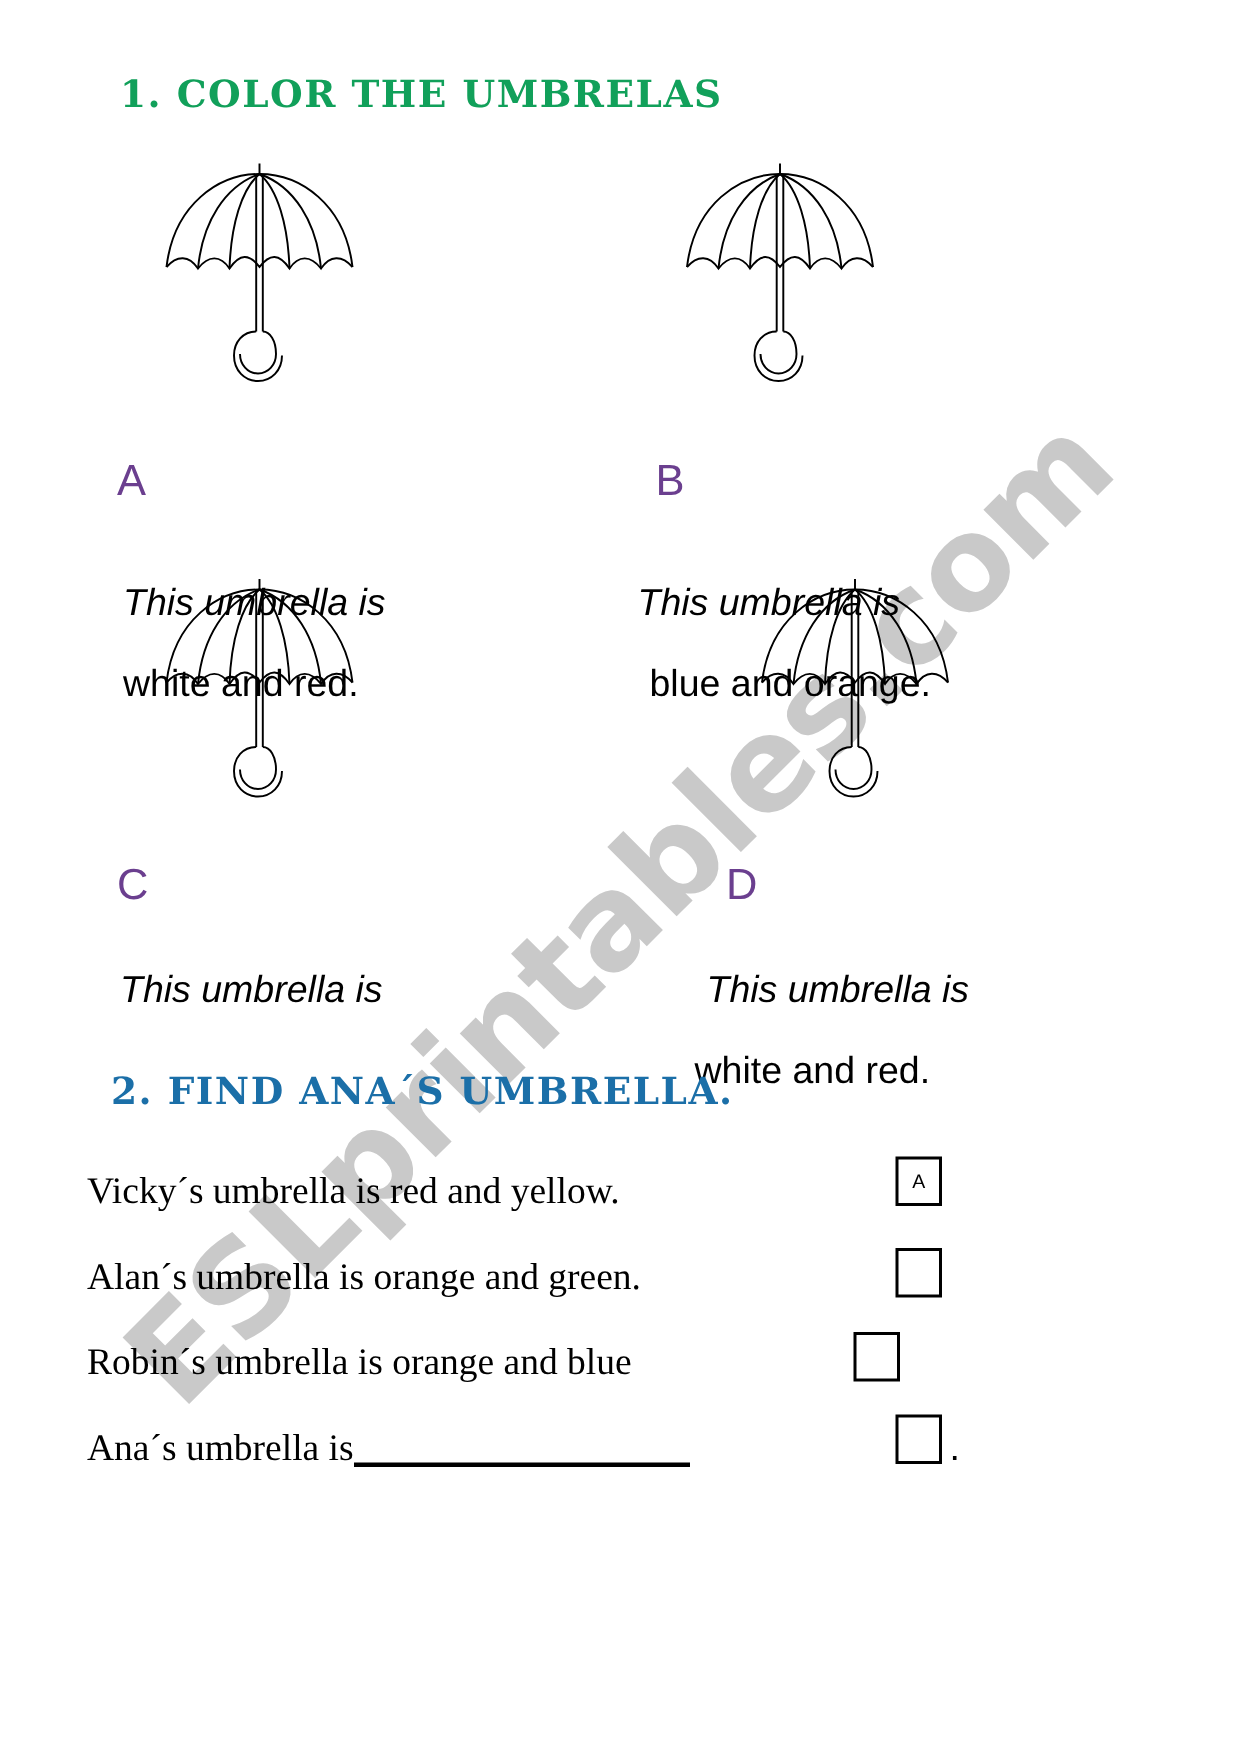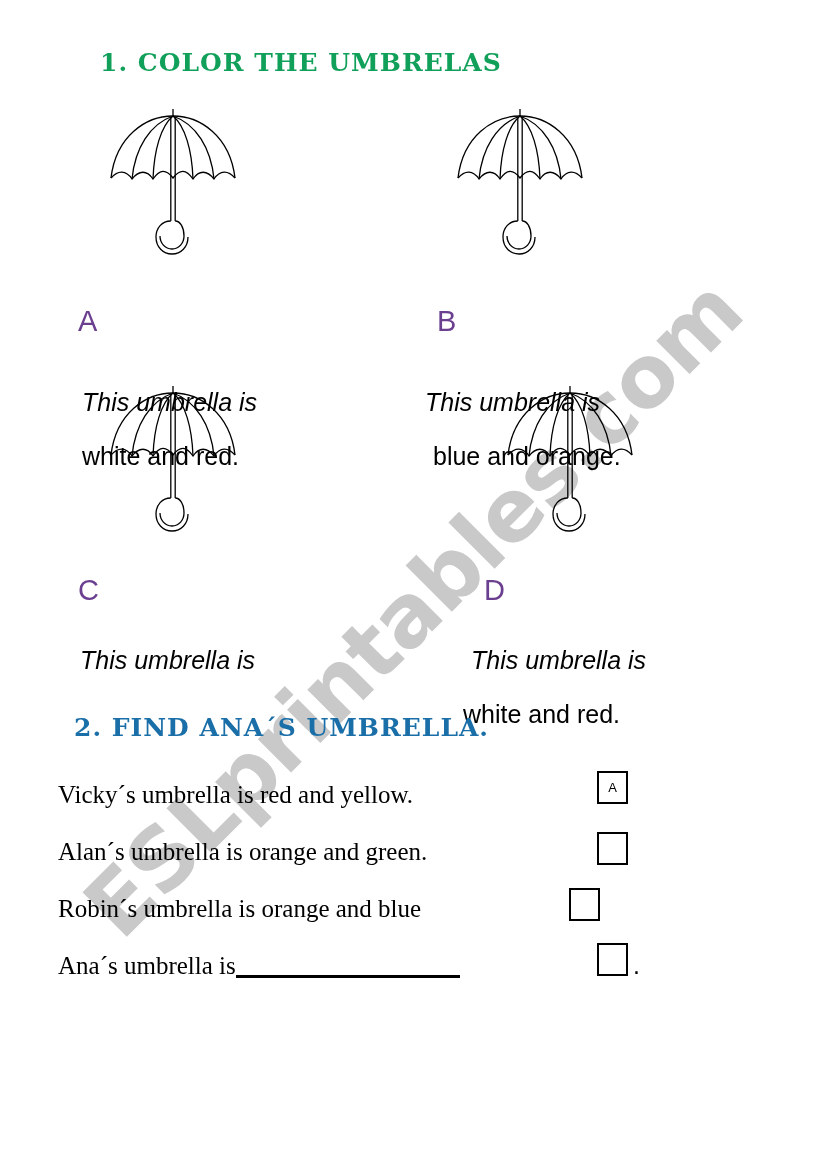--- a/index.html
+++ b/index.html
@@ -46,21 +46,20 @@
     font-weight: bold;
     font-size: 25px;
     letter-spacing: 1px;
     white-space: nowrap;
     z-index: 10;
   }
   .heading-1 {
     left: 80px;
     top: 48px;
     color: #11a05a;
-    margin-left: 20px;
   }
   .heading-2 {
     left: 74px;
     top: 713px;
     color: #1b6fa8;
   }
 
   
   .ex1 {
     position: absolute;

